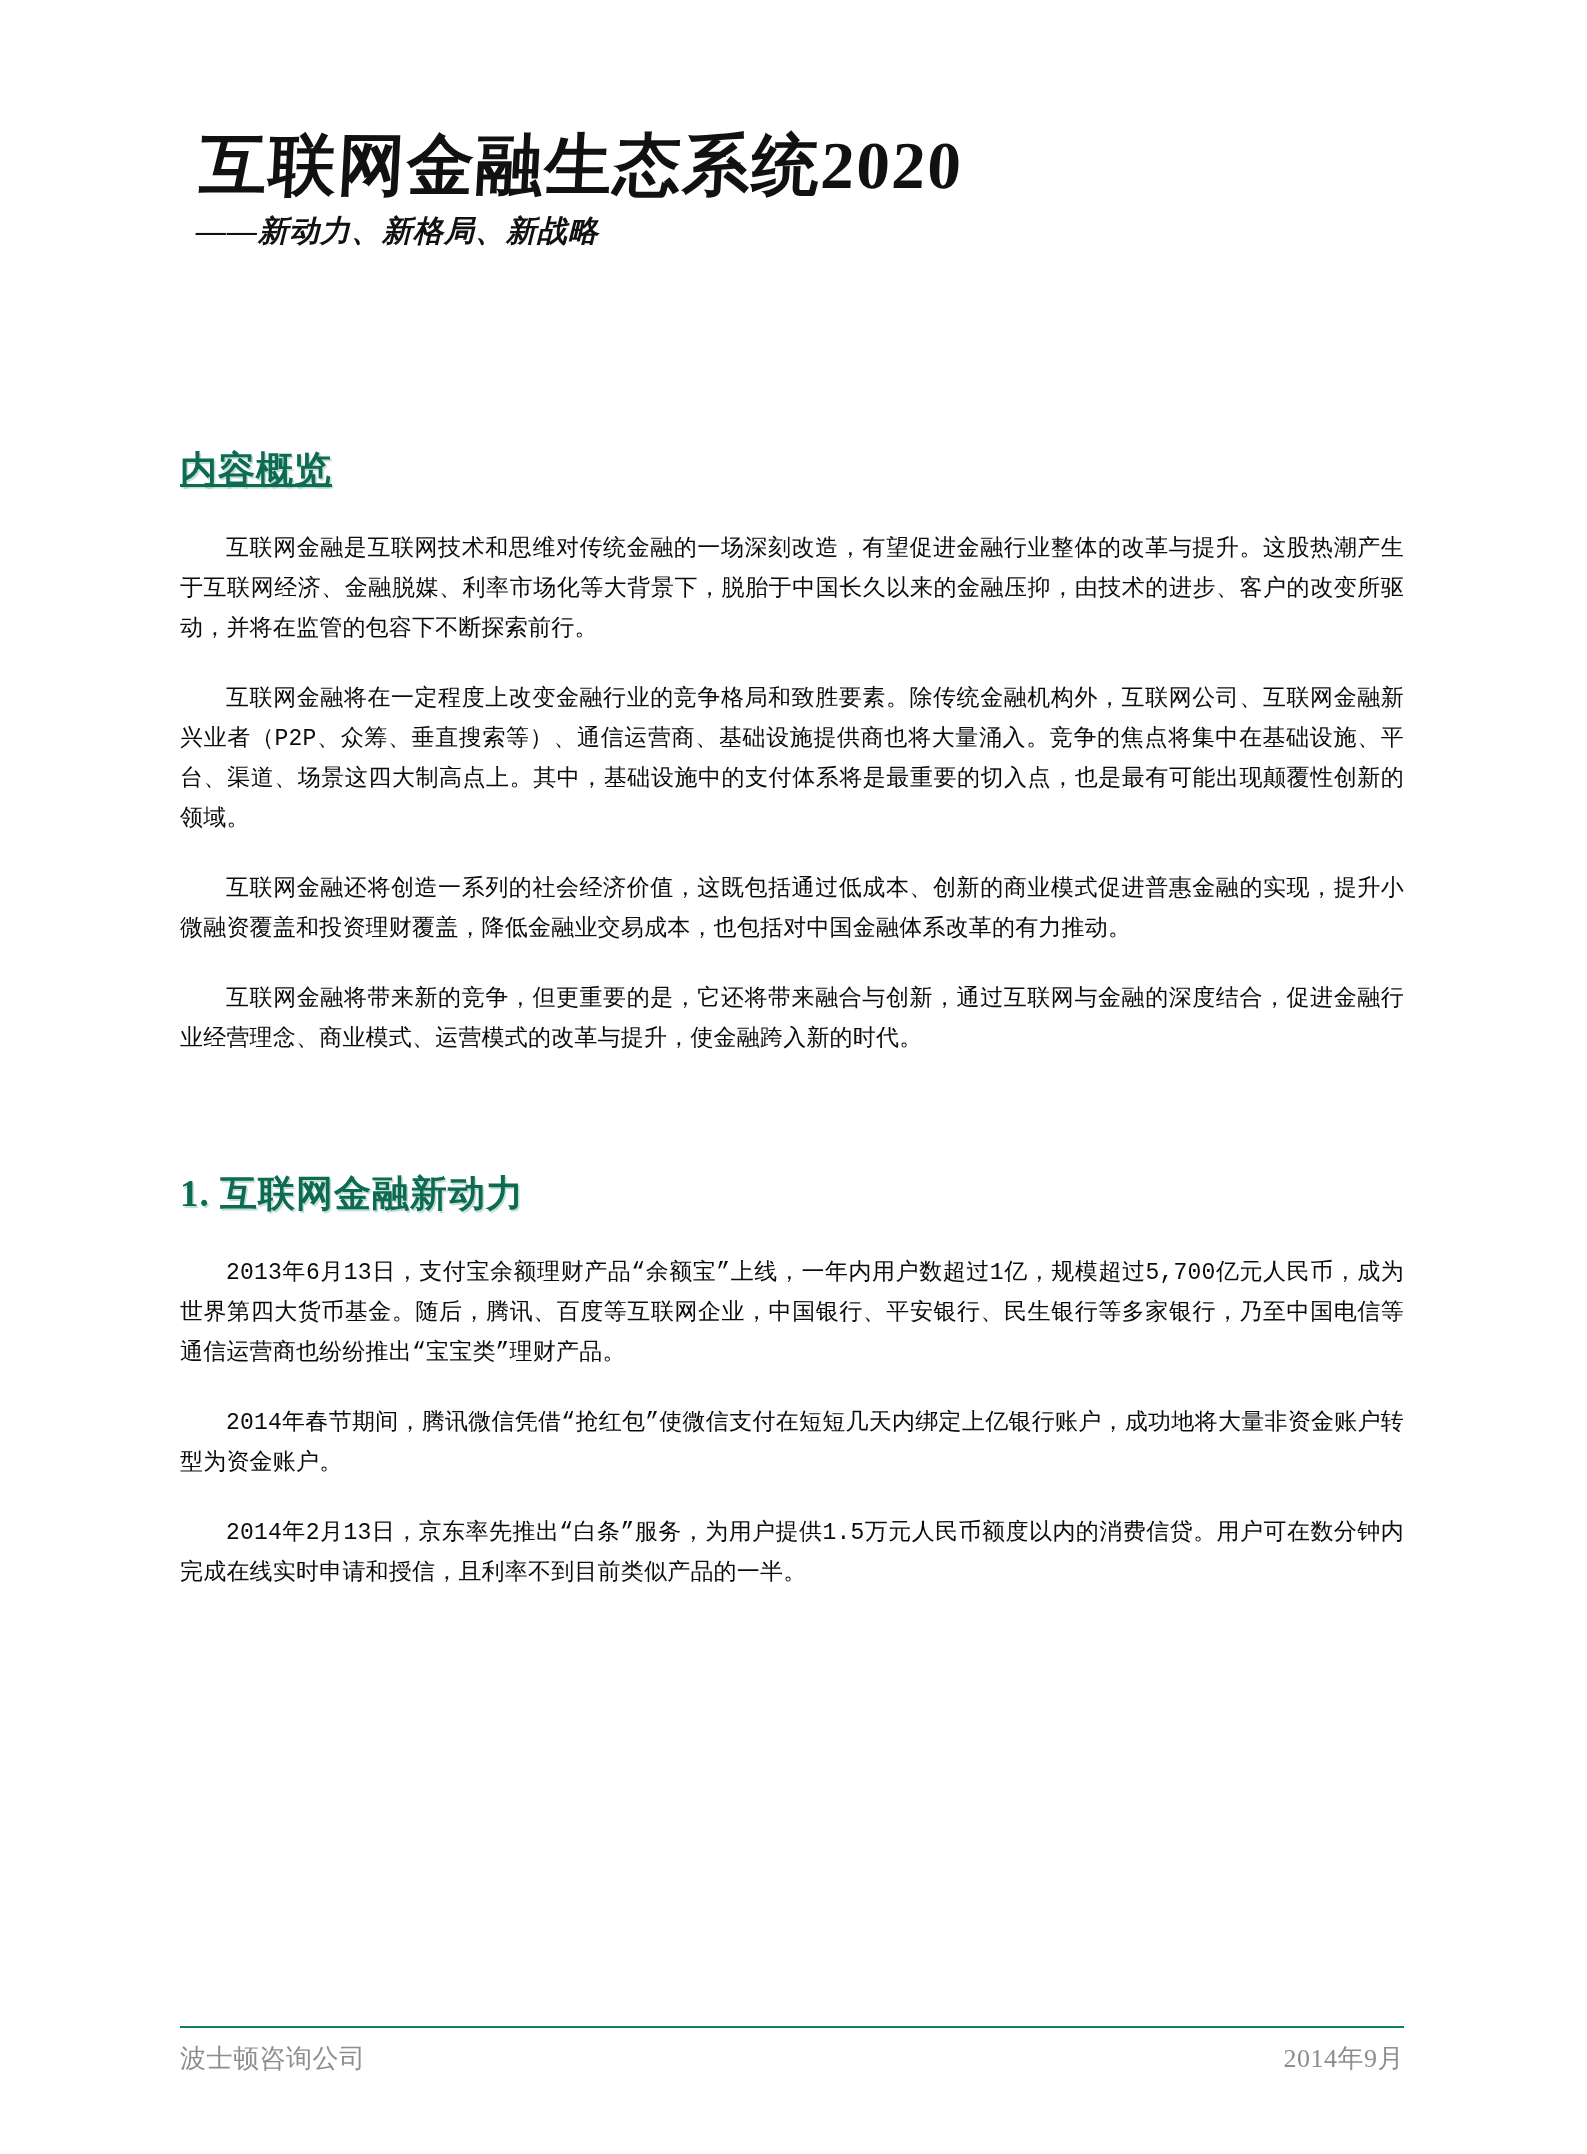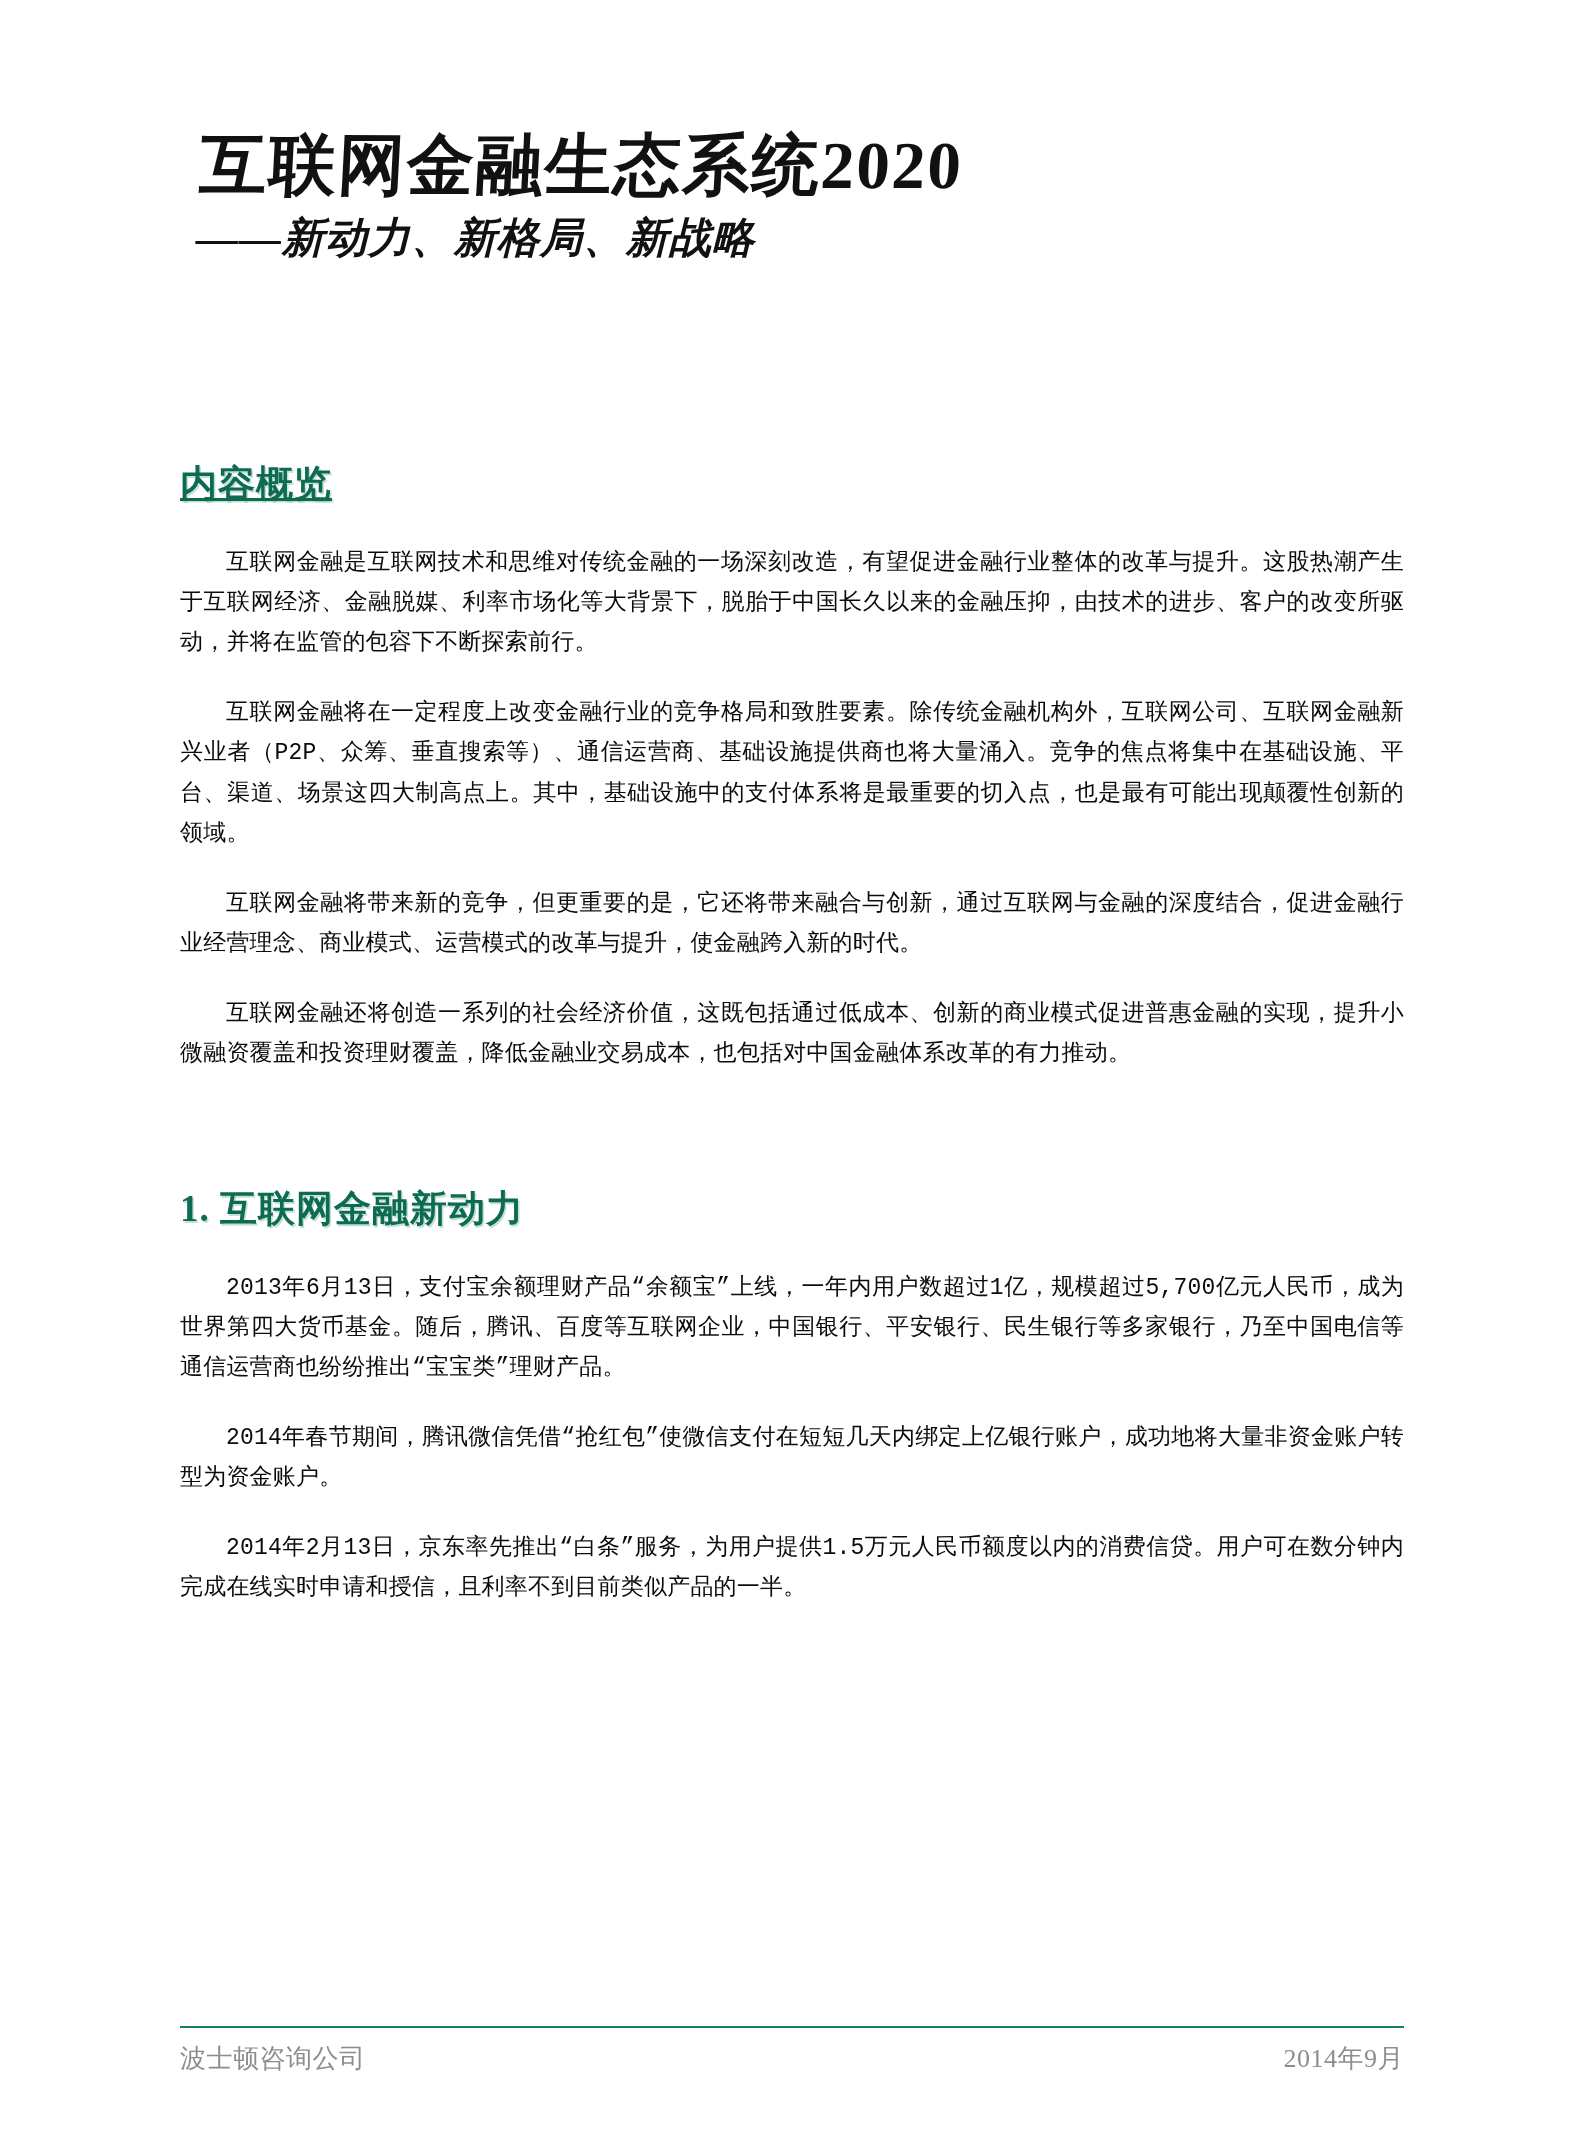--- a/index.html
+++ b/index.html
@@ -39,21 +39,21 @@
     line-height: 1.12;
     letter-spacing: 2px;
     color: #111111;
     transform: skewX(-3deg);
     transform-origin: left bottom;
     white-space: nowrap;
     margin: 0 0 2px 18px;
   }
   .doc-subtitle {
     font-family: "Liberation Serif", "DejaVu Serif", serif;
-    font-size: 42px;
+    font-size: 30px;
     font-weight: 700;
     font-style: italic;
     line-height: 1.2;
     letter-spacing: 1px;
     color: #111111;
     white-space: nowrap;
     margin: 10px 0 0 16px;
   }
 
   
@@ -123,22 +123,22 @@
 
     <div class="title-block">
       <div class="doc-title">互联网金融生态系统2020</div>
       <div class="doc-subtitle">——新动力、新格局、新战略</div>
     </div>
 
     <h2 class="section-heading heading-overview">内容概览</h2>
 
     <p class="body-para para-gap-first">互联网金融是互联网技术和思维对传统金融的一场深刻改造，有望促进金融行业整体的改革与提升。这股热潮产生于互联网经济、金融脱媒、利率市场化等大背景下，脱胎于中国长久以来的金融压抑，由技术的进步、客户的改变所驱动，并将在监管的包容下不断探索前行。</p>
     <p class="body-para para-gap">互联网金融将在一定程度上改变金融行业的竞争格局和致胜要素。除传统金融机构外，互联网公司、互联网金融新兴业者（P2P、众筹、垂直搜索等）、通信运营商、基础设施提供商也将大量涌入。竞争的焦点将集中在基础设施、平台、渠道、场景这四大制高点上。其中，基础设施中的支付体系将是最重要的切入点，也是最有可能出现颠覆性创新的领域。</p>
+    <p class="body-para para-gap">互联网金融还将创造一系列的社会经济价值，这既包括通过低成本、创新的商业模式促进普惠金融的实现，提升小微融资覆盖和投资理财覆盖，降低金融业交易成本，也包括对中国金融体系改革的有力推动。</p>
     <p class="body-para para-gap">互联网金融将带来新的竞争，但更重要的是，它还将带来融合与创新，通过互联网与金融的深度结合，促进金融行业经营理念、商业模式、运营模式的改革与提升，使金融跨入新的时代。</p>
-    <p class="body-para para-gap">互联网金融还将创造一系列的社会经济价值，这既包括通过低成本、创新的商业模式促进普惠金融的实现，提升小微融资覆盖和投资理财覆盖，降低金融业交易成本，也包括对中国金融体系改革的有力推动。</p>
 
     <h2 class="section-heading heading-section1">1. 互联网金融新动力</h2>
 
     <p class="body-para para-gap-first">2013年6月13日，支付宝余额理财产品“余额宝”上线，一年内用户数超过1亿，规模超过5,700亿元人民币，成为世界第四大货币基金。随后，腾讯、百度等互联网企业，中国银行、平安银行、民生银行等多家银行，乃至中国电信等通信运营商也纷纷推出“宝宝类”理财产品。</p>
     <p class="body-para para-gap">2014年春节期间，腾讯微信凭借“抢红包”使微信支付在短短几天内绑定上亿银行账户，成功地将大量非资金账户转型为资金账户。</p>
     <p class="body-para para-gap">2014年2月13日，京东率先推出“白条”服务，为用户提供1.5万元人民币额度以内的消费信贷。用户可在数分钟内完成在线实时申请和授信，且利率不到目前类似产品的一半。</p>
 
   </div>
 
   <div class="footer">

